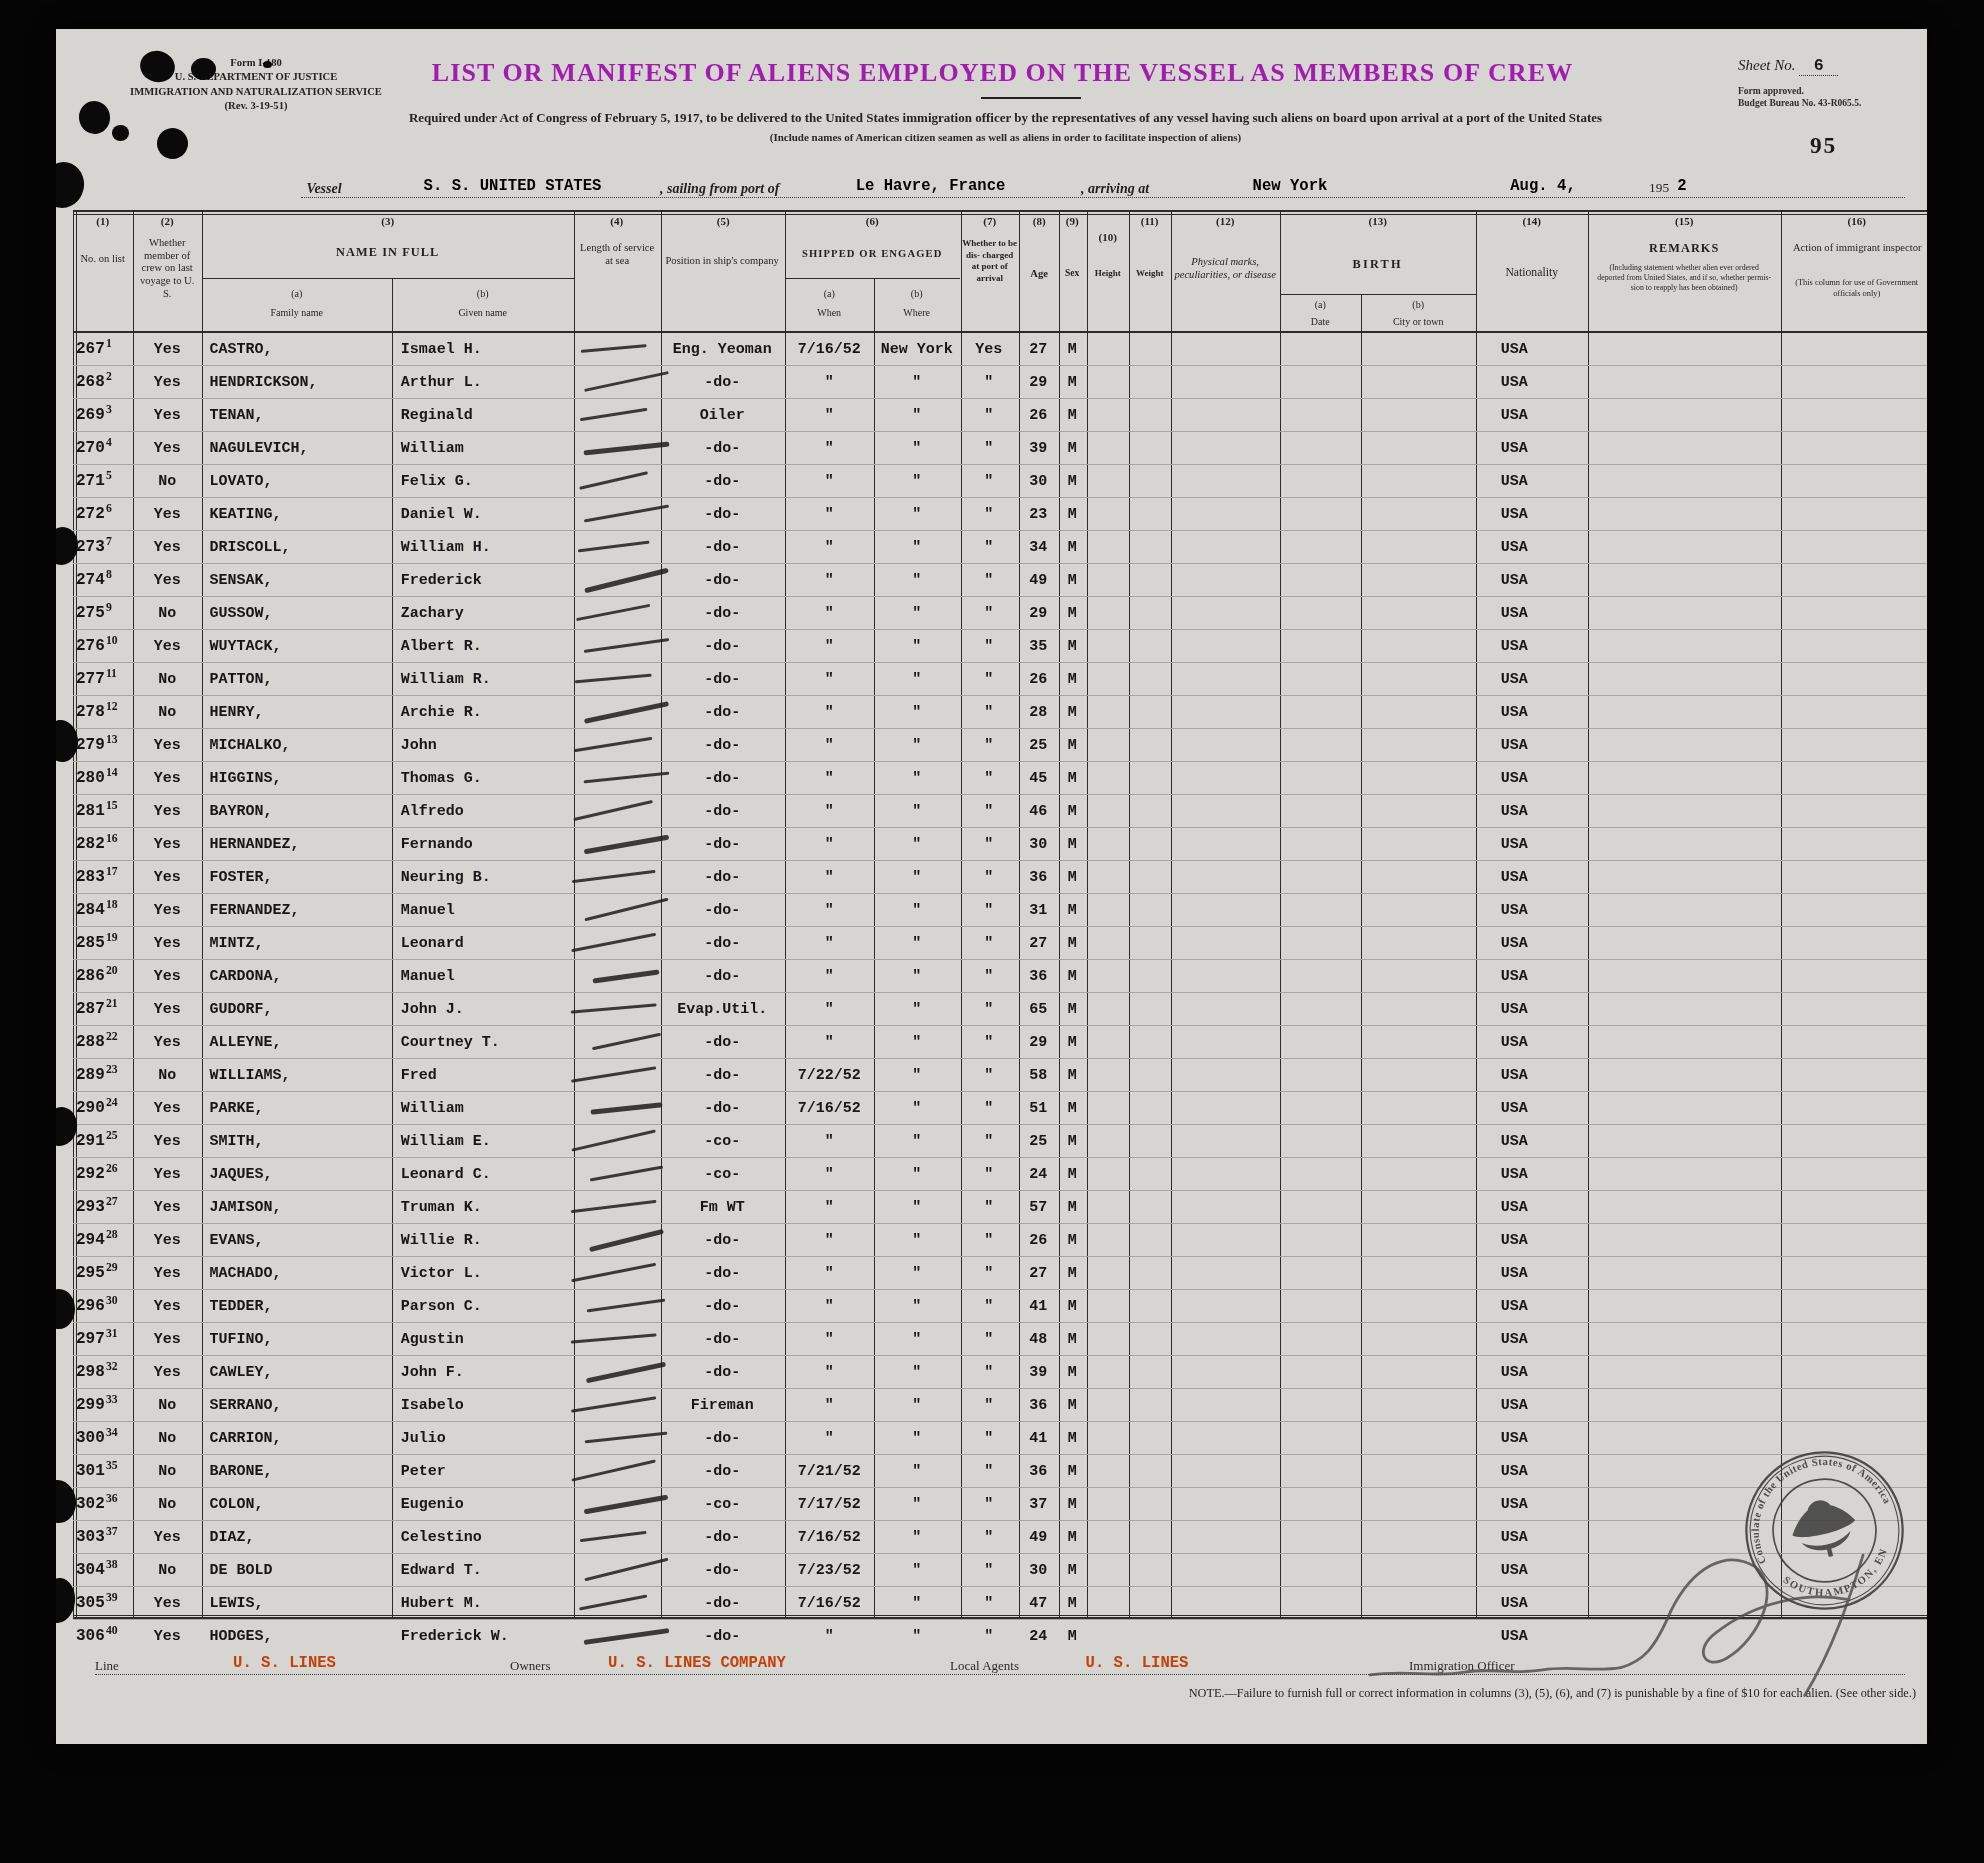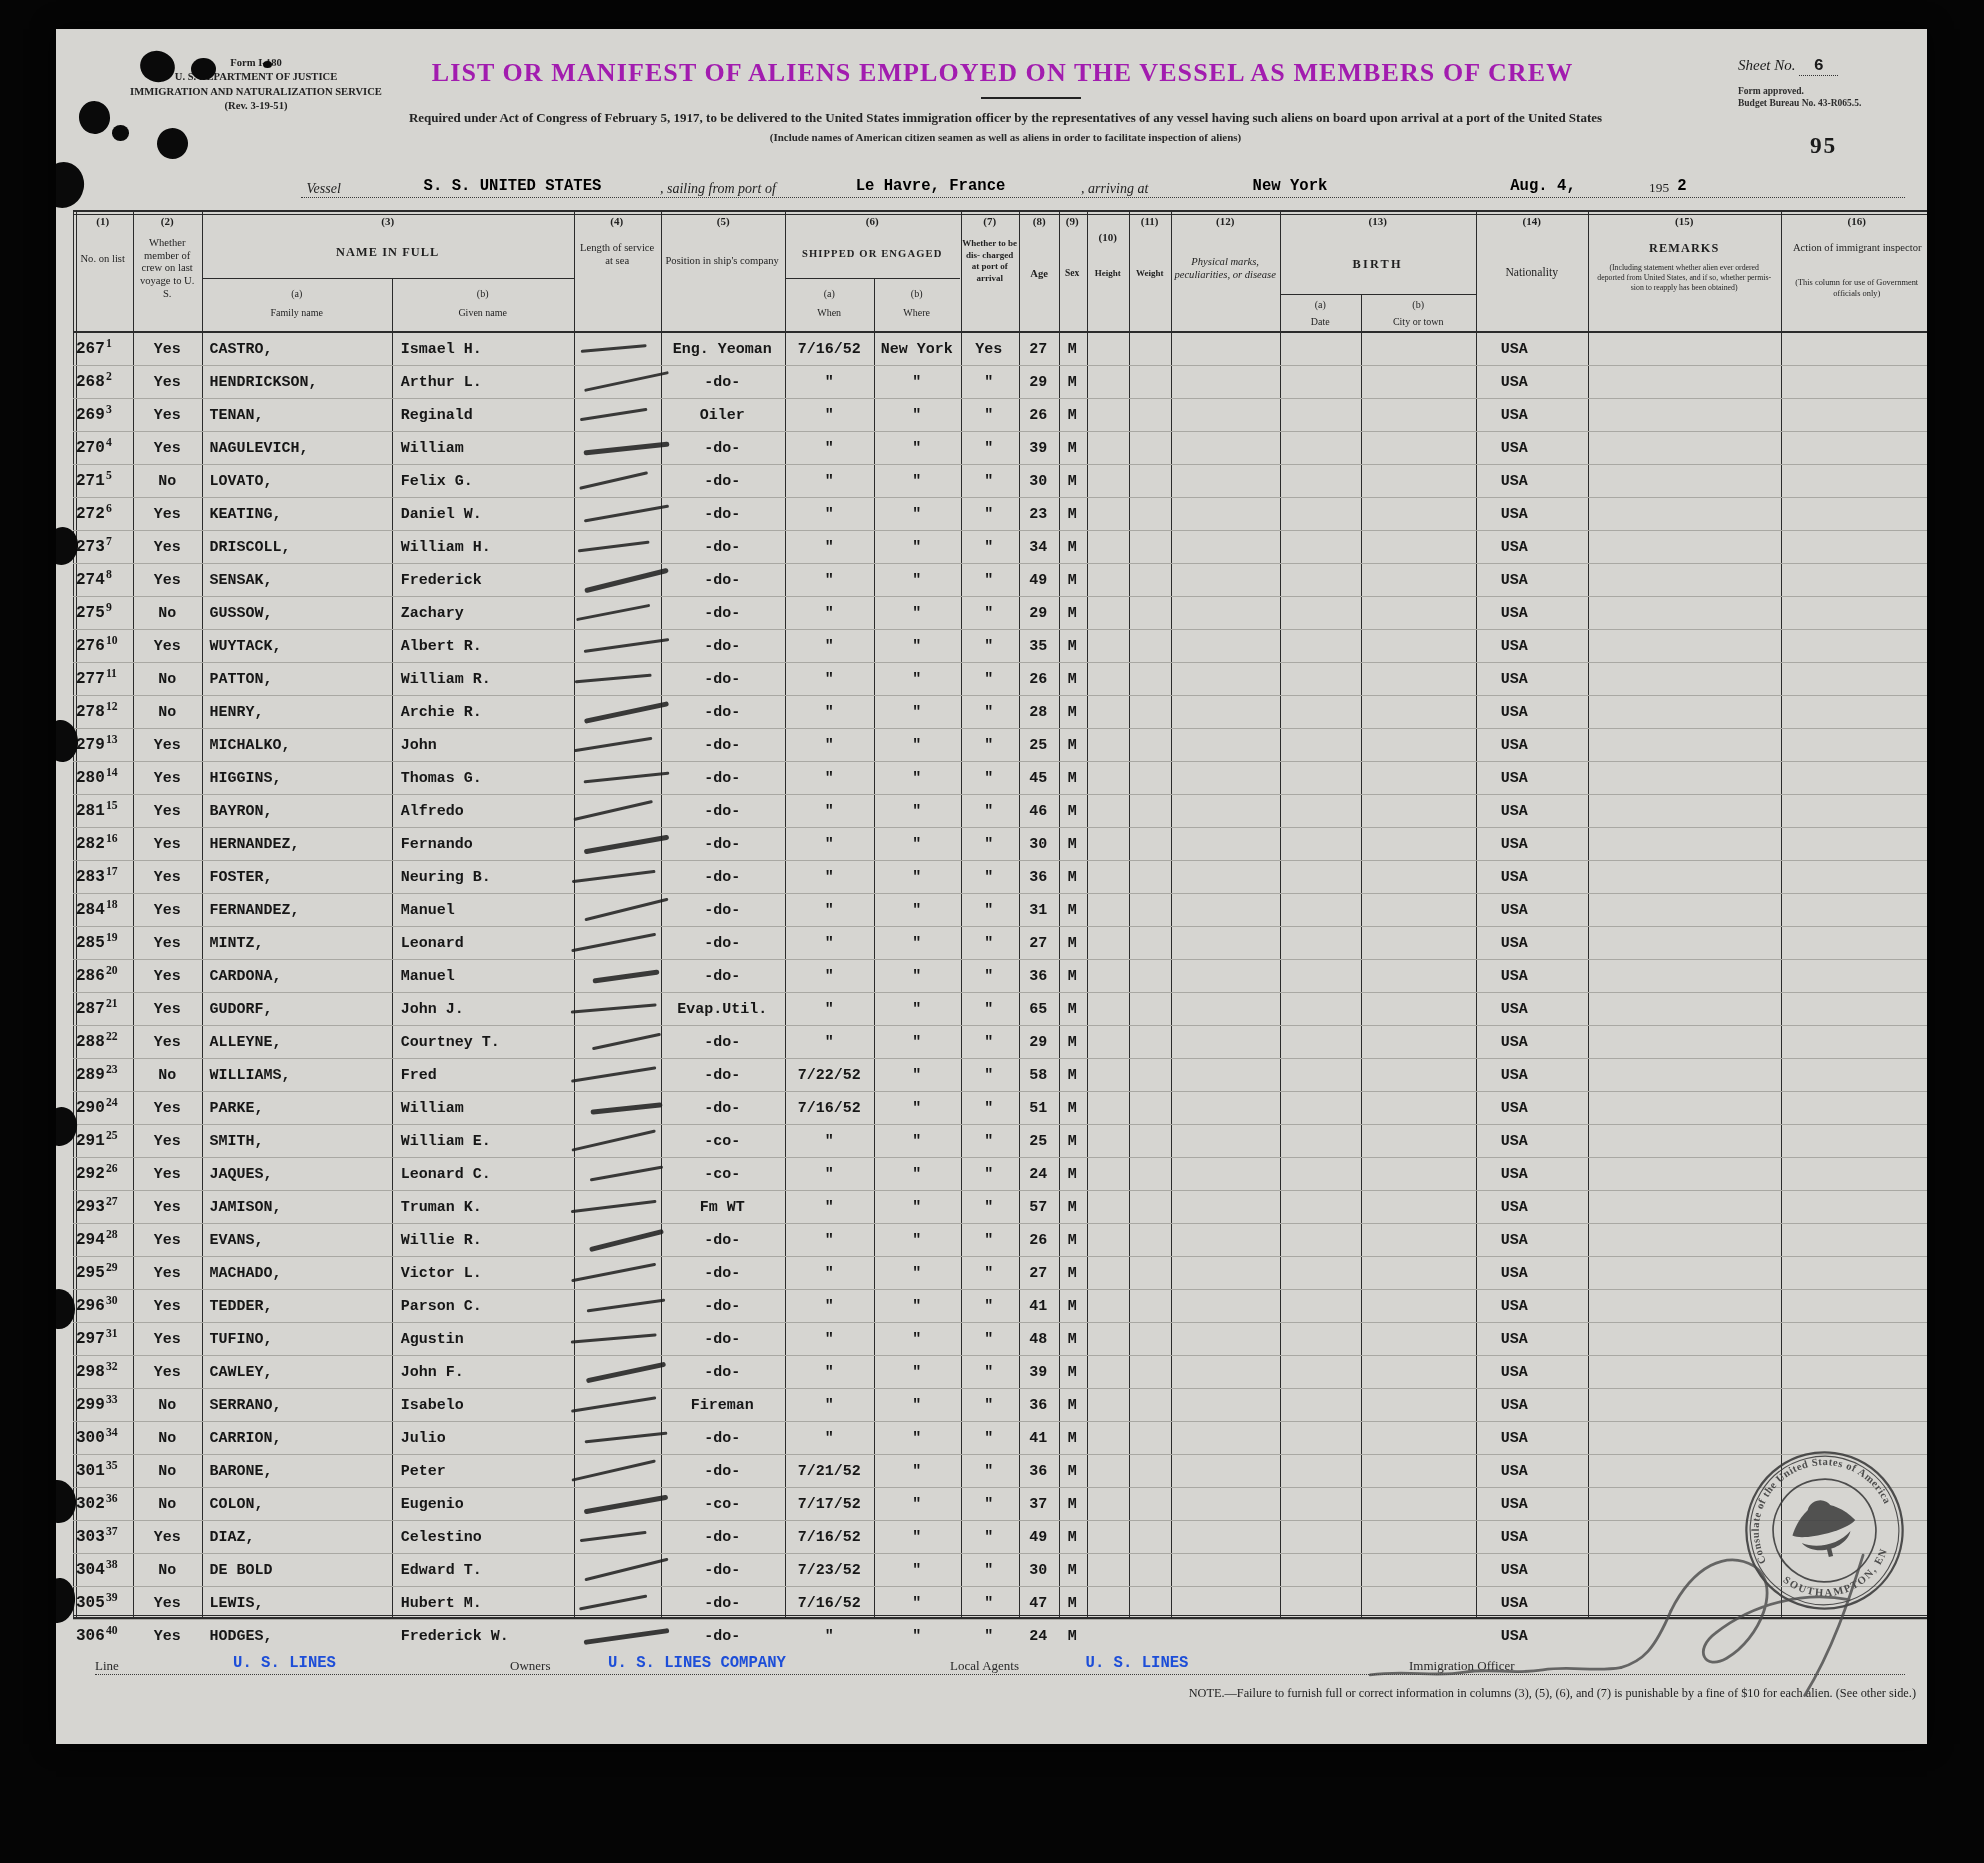--- a/index.html
+++ b/index.html
@@ -20,21 +20,21 @@
   .sheet-block{position:absolute;left:1682px;top:27px;width:184px;font-size:14.5px;}
   .sheet-label{font-style:italic;font-size:15px;}
   .sheet-no{font-family:"Liberation Mono", monospace;font-weight:bold;font-size:16.7px;
             padding:0 14.5px;border-bottom:1.1px dotted #333;}
   .approved{position:absolute;left:1682px;top:56px;width:189px;font-size:9.5px;font-weight:bold;
             line-height:1.3;color:#2d2d2d;}
   .page-no{position:absolute;left:1754px;top:103px;font-size:23.4px;font-weight:bold;letter-spacing:1.7px;}
   
   .vessel-line{position:absolute;left:245px;top:142px;width:1615px;height:28px;}
   .vessel-dots{position:absolute;left:0;top:0;width:1604px;height:26px;border-bottom:1.7px dotted #3a3a3a;}
-  .vl{position:absolute;bottom:2.2px;font-style:italic;font-size:14px;color:#222;background:transparent;}
+  .vl{position:absolute;bottom:2.2px;font-style:italic;font-size:14px;color:#222;background:transparent;font-weight:bold;}
   .vt{position:absolute;bottom:4.5px;font-family:"Liberation Mono", monospace;font-weight:bold;
       font-size:15.6px;color:#000000;text-align:center;}
   .vp{position:absolute;bottom:3.3px;font-size:13.4px;color:#222;}
   
   .tablewrap{position:absolute;left:16.7px;top:181px;width:1860px;height:1409px;}
   .thead{position:absolute;left:0;top:0;width:1860px;height:123px;}
   .hc{position:absolute;text-align:center;color:#1f1f1f;}
   .hnum{font-size:11px;font-weight:bold;}
   .hlab{font-size:10.6px;line-height:1.2;}
   .hbig{font-size:12.3px;font-weight:bold;letter-spacing:1.1px;}
@@ -53,21 +53,21 @@
   .c-fam{padding-left:7.8px;}
   .c-giv{padding-left:9px;}
   .c-nat{padding-left:26px;}
   .stroke{display:block;background:#1d1d1d;border-radius:2.8px;opacity:.85;}
   .tline{position:absolute;background:#2b2b2b;}
   
   .footer-line{position:absolute;left:39px;top:1618px;width:1821px;height:29px;}
   .footer-dots{position:absolute;left:0;top:0;width:1810px;height:27px;border-bottom:1.7px dotted #3a3a3a;}
   .fl{position:absolute;bottom:2.2px;font-size:13px;color:#2a2a2a;}
   .ft{position:absolute;bottom:4.5px;font-family:"Liberation Mono", monospace;font-weight:bold;
-      font-size:15.6px;color:#1d4ed8;text-align:center;}
+      font-size:15.6px;color:#c2410c;text-align:center;}
   .note-line{position:absolute;left:657px;top:1657px;width:1203px;font-size:12.3px;color:#222;
              text-align:right;}
   
   .blot{position:absolute;background:#0a0a0a;border-radius:50%;}
   .stamp{position:absolute;left:1682px;top:1415px;opacity:.88;}
   .sig{position:absolute;left:1303px;top:1515px;opacity:.8;}
 </style>
 </head>
 <body>
 

